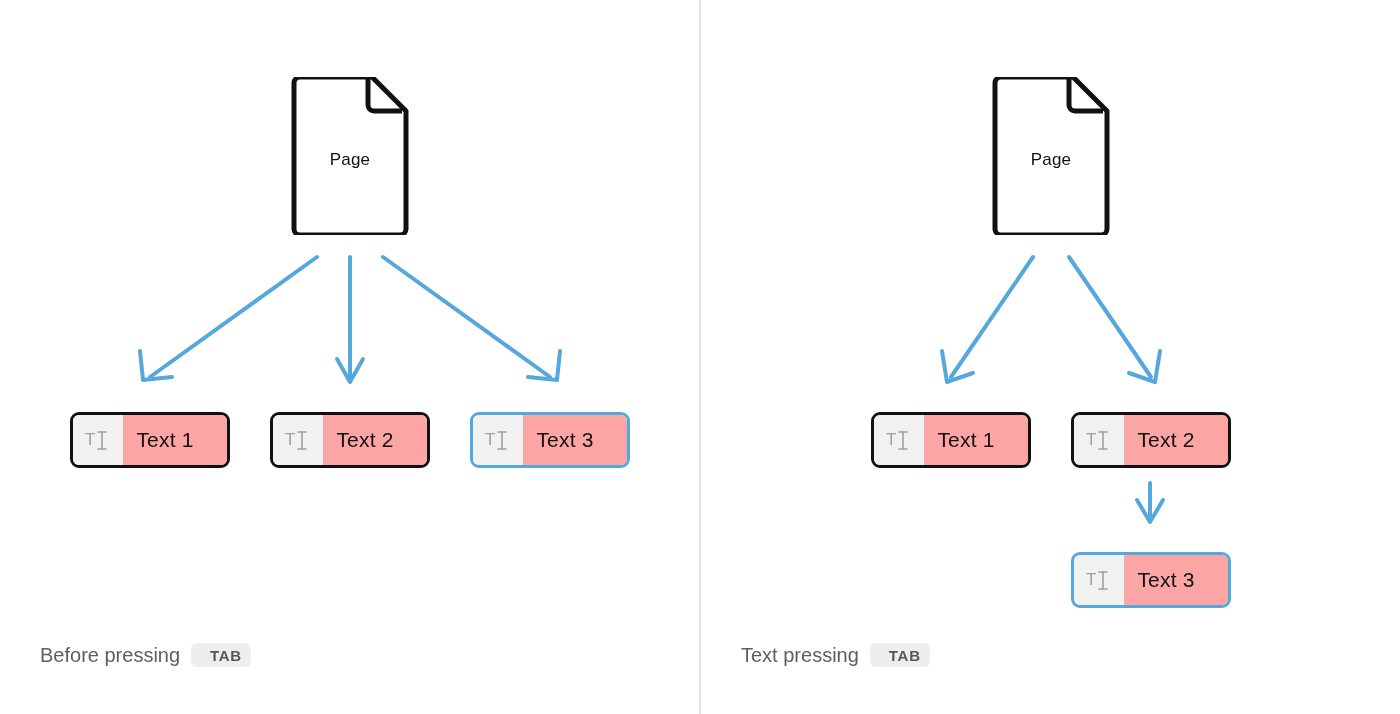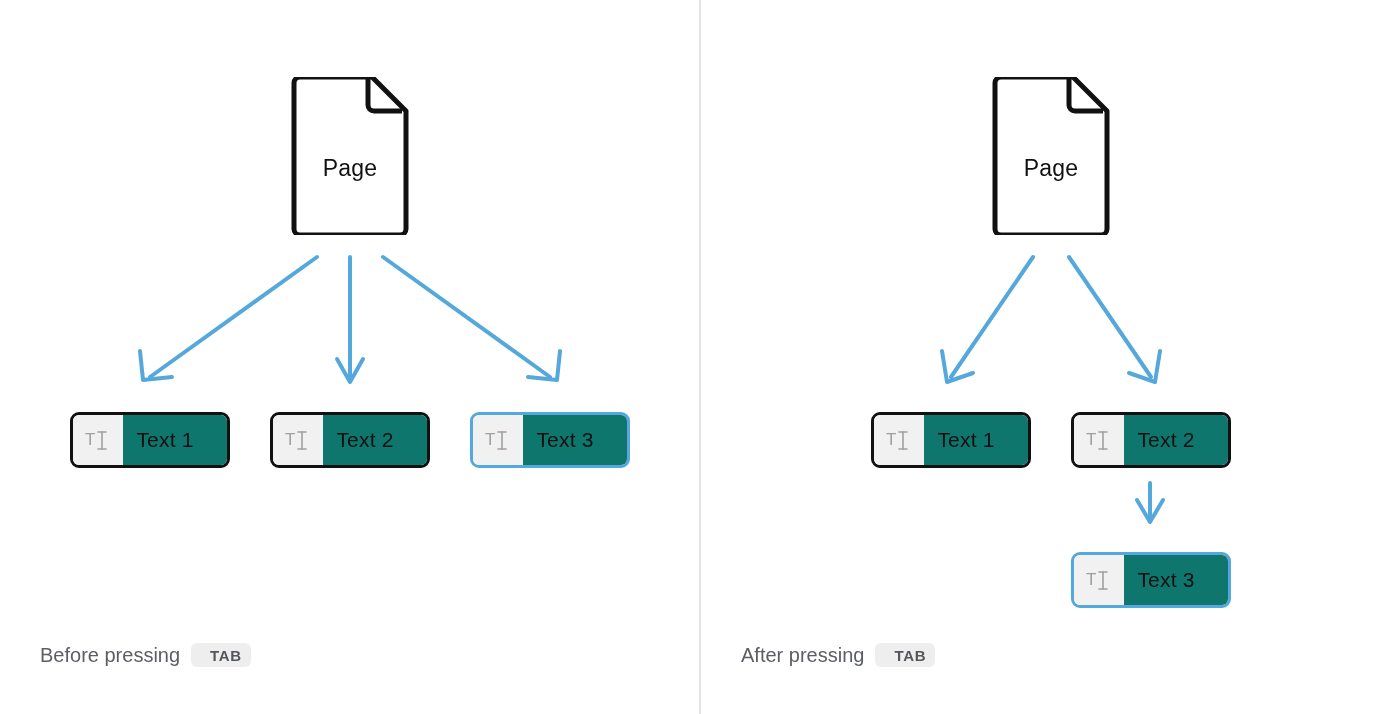--- a/index.html
+++ b/index.html
@@ -53,27 +53,27 @@
   
   .page-node {
     position: absolute;
     width: 120px;
     height: 158px;
   }
   .page-node svg { display: block; }
   .page-label {
     position: absolute;
     left: 0;
-    top: 12px;
+    top: 4px;
     width: 120px;
     height: 158px;
     display: flex;
     align-items: center;
     justify-content: center;
-    font-size: 23px;
+    font-size: 17px;
     color: #111111;
     letter-spacing: 0.2px;
   }
 
   
   .text-node {
     position: absolute;
     display: flex;
     align-items: stretch;
     width: 160px;
@@ -96,21 +96,21 @@
     justify-content: center;
   }
   .text-node .icon-cell svg { display: block; }
   .text-node .field-label {
     flex: 1 1 auto;
     display: flex;
     align-items: center;
     justify-content: center;
     font-size: 21px;
     color: #111111;
-    background: #0f766e;
+    background: #fca5a5;
     padding-right: 20px;
     letter-spacing: 0.2px;
   }
 
   
   .caption {
     position: absolute;
     display: flex;
     align-items: flex-end;
     gap: 11px;
@@ -283,18 +283,18 @@
             <line x1="19" y1="4" x2="19" y2="21"></line>
             <line x1="15" y1="4" x2="23" y2="4"></line>
             <line x1="15" y1="21" x2="23" y2="21"></line>
           </g>
         </svg>
       </span>
       <span class="field-label">Text 3</span>
     </div>
 
     <div class="caption" style="left:40px; top:643px;">
-      <span>After pressing</span>
+      <span>Text pressing</span>
       <span class="kbd">TAB</span>
     </div>
   </div>
 
 </div>
 
 </body></html>

